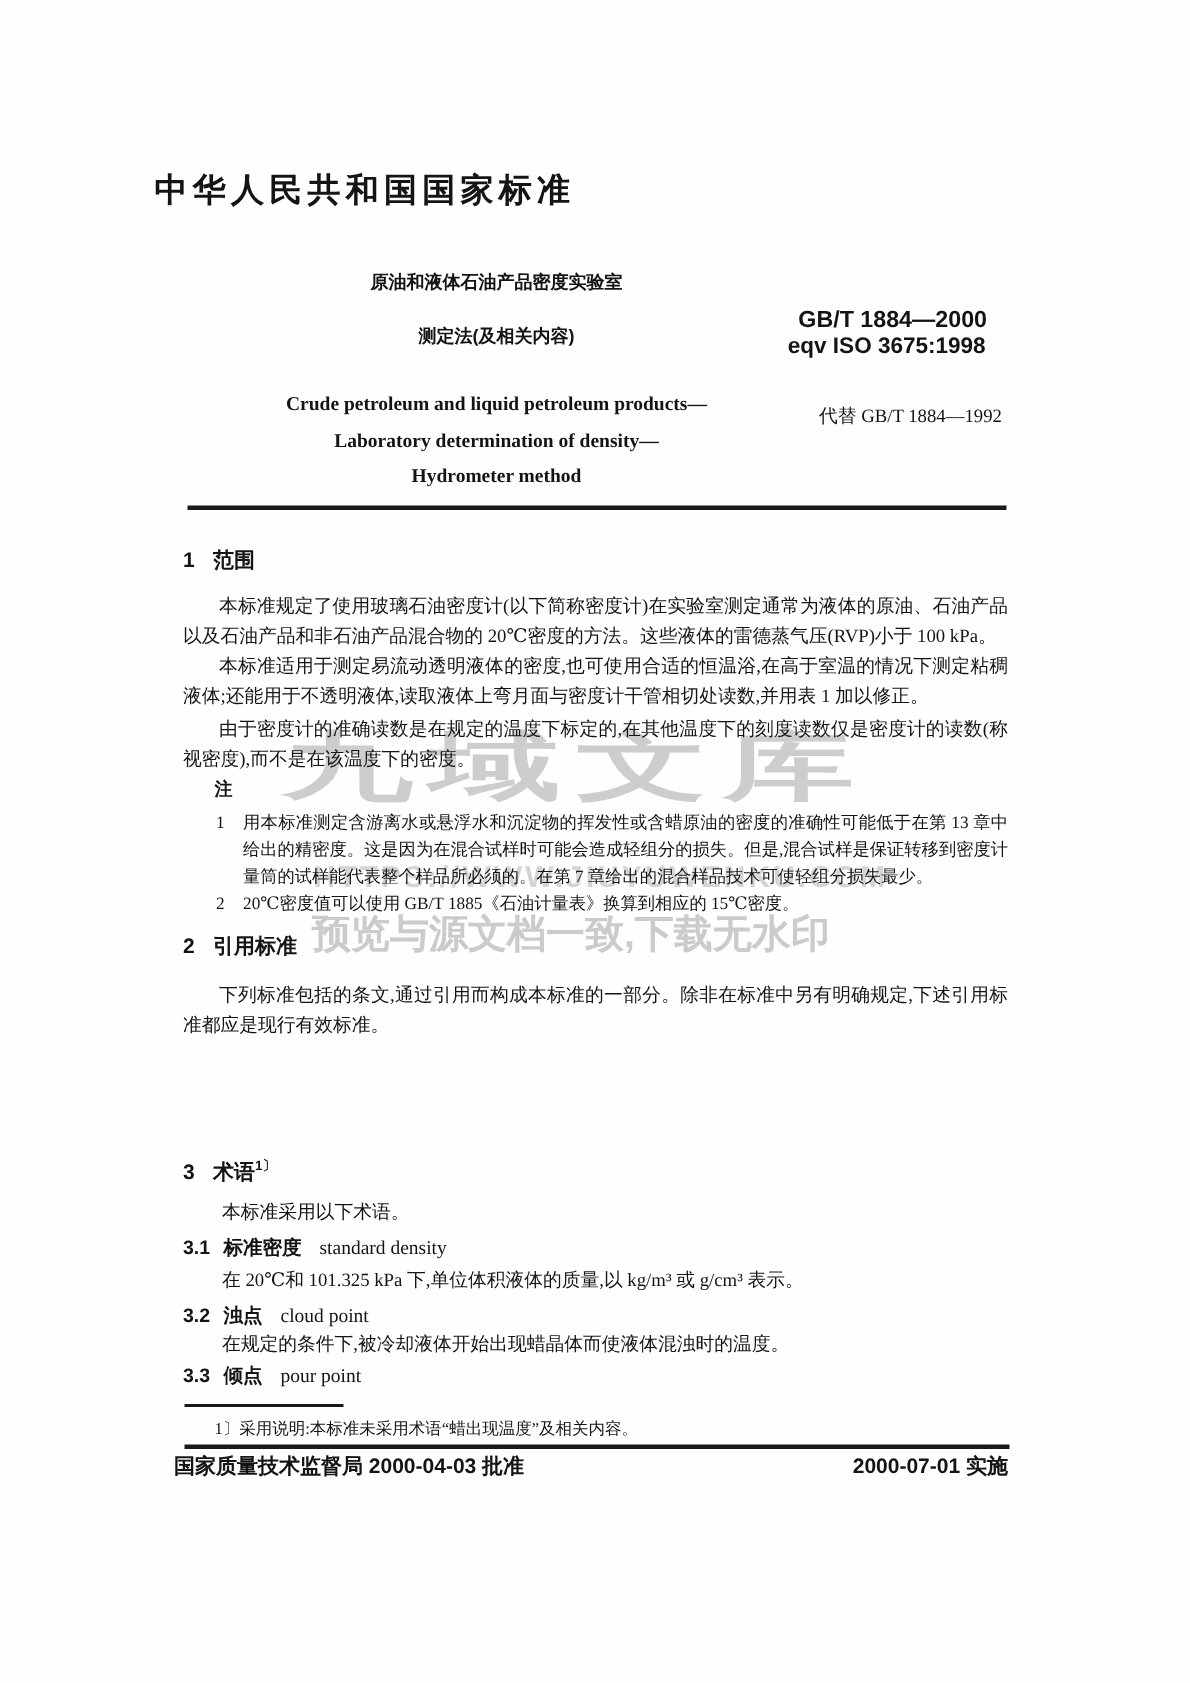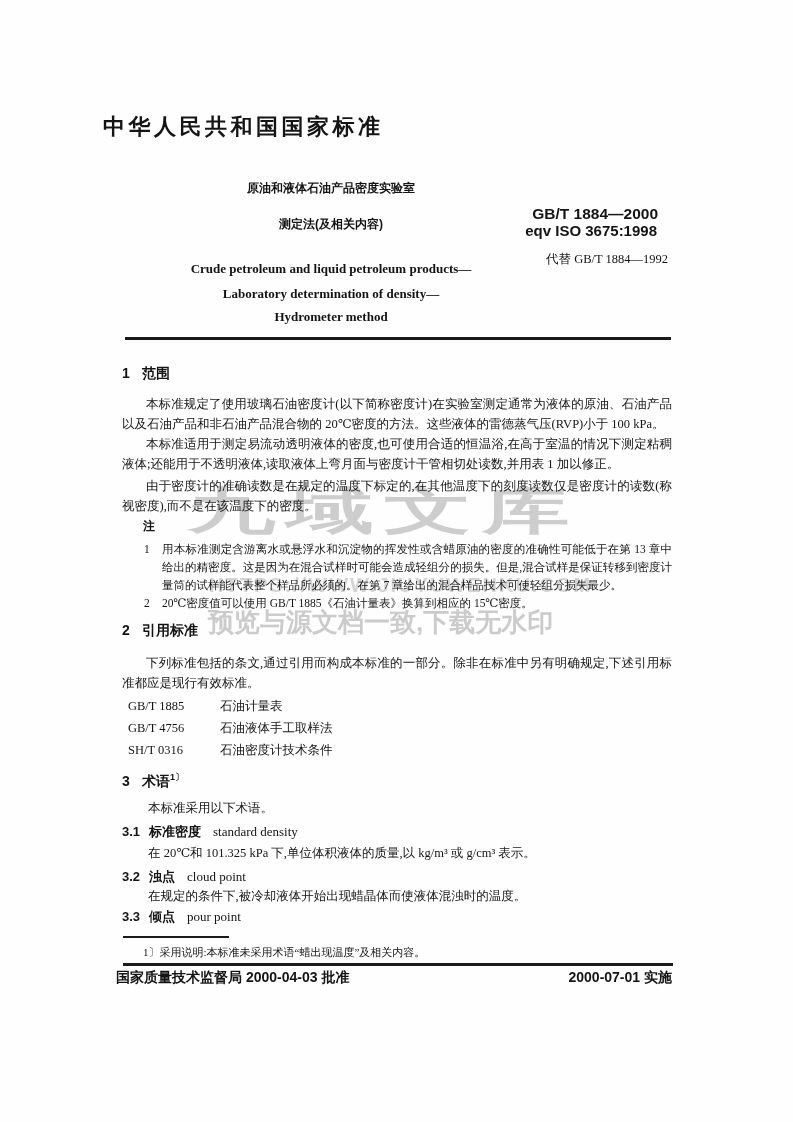--- a/index.html
+++ b/index.html
@@ -20,21 +20,21 @@
   
   .layer{position:absolute;left:0;top:0;width:100%;height:100%;z-index:1;}
   .hdr-label{left:103px;top:112px;width:456px;text-align:left;
     font-family:"Liberation Sans","DejaVu Sans",sans-serif;font-weight:bold;
     font-size:22px;letter-spacing:3.5px;}
   .title-zh{left:103px;top:176px;width:456px;text-align:center;
     font-family:"Liberation Sans","DejaVu Sans",sans-serif;font-weight:bold;font-size:12px;line-height:24px;}
   .title-zh2{top:212px;}
   .std-no{top:205px;right:135px;font-family:"Liberation Sans","DejaVu Sans",sans-serif;font-weight:bold;font-size:15.5px;white-space:nowrap;}
   .std-eqv{top:222px;right:136px;font-family:"Liberation Sans","DejaVu Sans",sans-serif;font-weight:bold;font-size:15px;white-space:nowrap;}
-  .std-rep{top:251px;right:125px;font-size:12.5px;white-space:nowrap;margin-left:44px;}
+  .std-rep{top:269px;right:125px;font-size:12.5px;white-space:nowrap;margin-left:44px;}
   .en{left:103px;width:456px;text-align:center;font-weight:bold;font-size:13px;line-height:16px;}
   .en1{top:261px;}.en2{top:286px;}.en3{top:309px;}
   .rule-top{left:125px;top:337px;width:546px;height:3px;background:#1a1a1a;}
   .rule-fn{left:123px;top:936px;width:106px;height:2px;background:#1a1a1a;}
   .rule-bottom{left:123px;top:963px;width:550px;height:3px;background:#1a1a1a;}
   .sec-h{left:122px;font-family:"Liberation Sans","DejaVu Sans",sans-serif;font-weight:bold;font-size:14px;line-height:18px;white-space:nowrap;}
   .sec-h .h-num{display:inline-block;min-width:8px;}
   .sec-h .h-label{margin-left:12px;}
   .sec-h sup{font-size:9px;}
   .body-block{left:122px;width:550px;font-size:12.5px;line-height:20px;text-align:justify;}
@@ -97,25 +97,20 @@
         <p class="note-text">20℃密度值可以使用 GB/T 1885《石油计量表》换算到相应的 15℃密度。</p>
       </div>
     </div>
 
     <div class="abs sec-h" style="top:621px;">
       <span class="h-num">2</span><span class="h-label">引用标准</span>
     </div>
     <div class="abs body-block" style="top:653px;">
       <p>下列标准包括的条文,通过引用而构成本标准的一部分。除非在标准中另有明确规定,下述引用标准都应是现行有效标准。</p>
     </div>
-    <div class="abs refs">
-      <div><span class="ref-code">GB/T 1885</span><span>石油计量表</span></div>
-      <div><span class="ref-code">GB/T 4756</span><span>石油液体手工取样法</span></div>
-      <div><span class="ref-code">SH/T 0316</span><span>石油密度计技术条件</span></div>
-    </div>
 
     <div class="abs sec-h" style="top:768px;">
       <span class="h-num">3</span><span class="h-label">术语</span><sup>1〕</sup>
     </div>
     <div class="abs s3-intro">本标准采用以下术语。</div>
 
     <div class="abs term-row" style="top:823px;">
       <span class="term-num">3.1</span><span class="term-zh">标准密度</span><span class="term-en">standard density</span>
     </div>
     <div class="abs term-def" style="top:845px;">在 20℃和 101.325 kPa 下,单位体积液体的质量,以 kg/m³ 或 g/cm³ 表示。</div>

